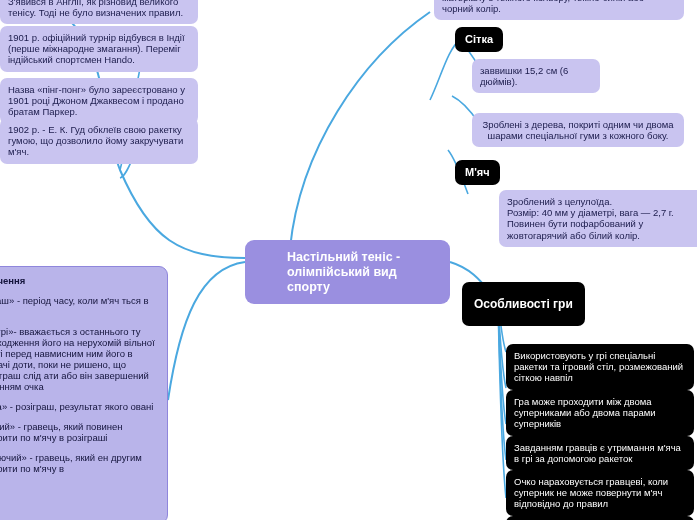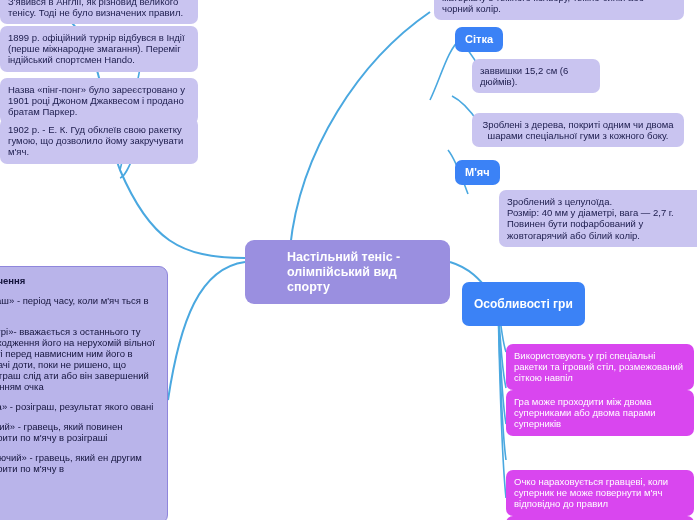--- a/index.html
+++ b/index.html
@@ -37,36 +37,36 @@
   .central {
     background: #9a8fe0;
     color: #ffffff;
     font-weight: bold;
     font-size: 12.5px;
     padding: 10px 12px;
     border-radius: 9px;
     text-align: left;
   }
   .branch {
-    background: #3b82f6;
+    background: #000000;
     color: #ffffff;
     font-weight: bold;
     font-size: 11px;
     padding: 6px 10px;
     border-radius: 7px;
   }
   .leaf-lav {
     background: #c9c4f0;
     color: #1b1b4b;
     font-size: 9.5px;
     padding: 6px 8px;
     border-radius: 7px;
   }
   .leaf-blue {
-    background: #d946ef;
+    background: #000000;
     color: #ffffff;
     font-size: 9.5px;
     padding: 6px 8px;
     border-radius: 7px;
   }
   .panel-lav {
     background: #b9b4ea;
     color: #14143c;
     font-size: 9.5px;
     border-radius: 9px;
@@ -100,21 +100,21 @@
     <path d="M498,300 C500,320 502,340 506,352" stroke="#4aa8e0" stroke-width="1.6" fill="none"></path>
     <path d="M498,300 C500,340 502,370 506,388" stroke="#4aa8e0" stroke-width="1.6" fill="none"></path>
     <path d="M498,300 C500,360 502,400 506,424" stroke="#4aa8e0" stroke-width="1.6" fill="none"></path>
     <path d="M498,300 C500,380 502,430 506,460" stroke="#4aa8e0" stroke-width="1.6" fill="none"></path>
     <path d="M498,300 C500,400 502,460 506,498" stroke="#4aa8e0" stroke-width="1.6" fill="none"></path>
   </svg>
 
   <div class="node central" style="left:245px; top:240px; width:205px;padding-left:42px;">Настільний теніс - олімпійський вид спорту</div>
 
   <div class="node leaf-lav" style="left:0px; top:-10px; width:198px;">З'явився в Англії, як різновид великого тенісу. Тоді не було визначених правил.</div>
-  <div class="node leaf-lav" style="left:0px; top:26px; width:198px;">1899 р. офіційний турнір відбувся в Індії (перше міжнародне змагання). Переміг індійський спортсмен Наndo.</div>
+  <div class="node leaf-lav" style="left:0px; top:26px; width:198px;">1901 р. офіційний турнір відбувся в Індії (перше міжнародне змагання). Переміг індійський спортсмен Наndo.</div>
   <div class="node leaf-lav" style="left:0px; top:78px; width:198px;">Назва «пінг-понг» було зареєстровано у 1901 році Джоном Джаквесом і продано братам Паркер.</div>
   <div class="node leaf-lav" style="left:0px; top:118px; width:198px;">1902 р. - Е. К. Гуд обклеїв свою ракетку гумою, що дозволило йому закручувати м'яч.</div>
 
   <div class="panel-lav" style="position:absolute; left:-28px; top:266px; width:196px; height:258px; box-sizing:border-box;">
     <div class="panel-line" style="font-weight:bold;">значення</div>
     <div class="panel-line">играш» - період часу, коли м'яч ться в грі</div>
     <div class="panel-line">н у грі»- вважається з останнього ту знаходження його на нерухомій  вільної кисті перед навмисним ним його в подачі доти, поки не ришено, що розіграш слід ати або він завершений дженням очка</div>
     <div class="panel-line">етра» - розіграш, результат якого овані</div>
     <div class="panel-line">аючий» - гравець, який повинен  ударити по м'ячу в розіграші</div>
     <div class="panel-line">ймаючий» - гравець, який ен другим ударити по м'ячу в</div>
@@ -127,16 +127,17 @@
 
   <div class="node leaf-lav" style="left:472px; top:113px; width:212px;text-align:center;">Зроблені з дерева, покриті одним чи двома шарами спеціальної гуми з кожного боку.</div>
 
   <div class="node branch" style="left:455px; top:160px;">М'яч</div>
   <div class="node leaf-lav" style="left:472px; top:190px; width:212px;margin-left:27px;">Зроблений з целулоїда.
 Розмір: 40 мм у діаметрі, вага — 2,7 г. Повинен бути пофарбований у жовтогарячий або білий колір.</div>
 
   <div class="node branch" style="left:462px; top:282px; font-size:12px; padding:15px 12px;">Особливості гри</div>
   <div class="node leaf-blue" style="left:506px; top:344px; width:188px;">Використовують у грі спеціальні ракетки та ігровий стіл, розмежований сіткою навпіл</div>
   <div class="node leaf-blue" style="left:506px; top:390px; width:188px;">Гра може проходити між двома суперниками або двома парами суперників</div>
+  <div class="node leaf-blue" style="left:506px; top:436px; width:188px;">Завданням гравців є утримання м'яча в грі за допомогою ракеток</div>
   <div class="node leaf-blue" style="left:506px; top:470px; width:188px;">Очко нараховується гравцеві, коли суперник не може повернути м'яч відповідно до правил</div>
   <div class="node leaf-blue" style="left:506px; top:516px; width:188px;">За сучасними міжнародними правилами, кожна партія триває до 11 очок</div>
 
 </div>
 
 </body></html>

